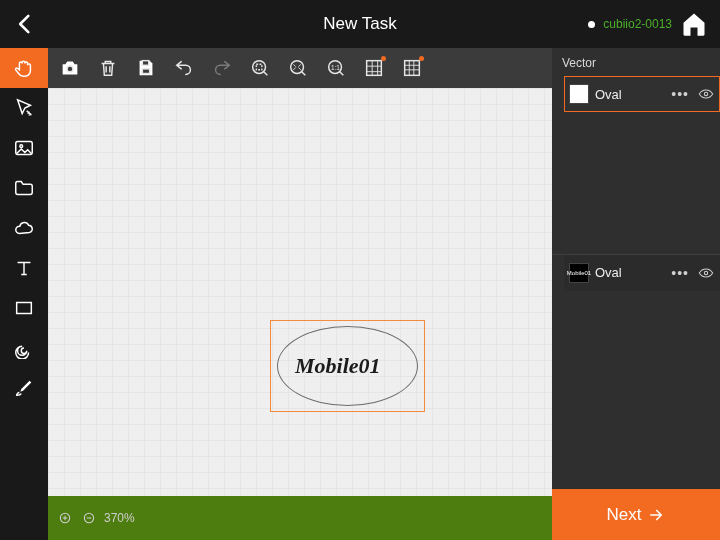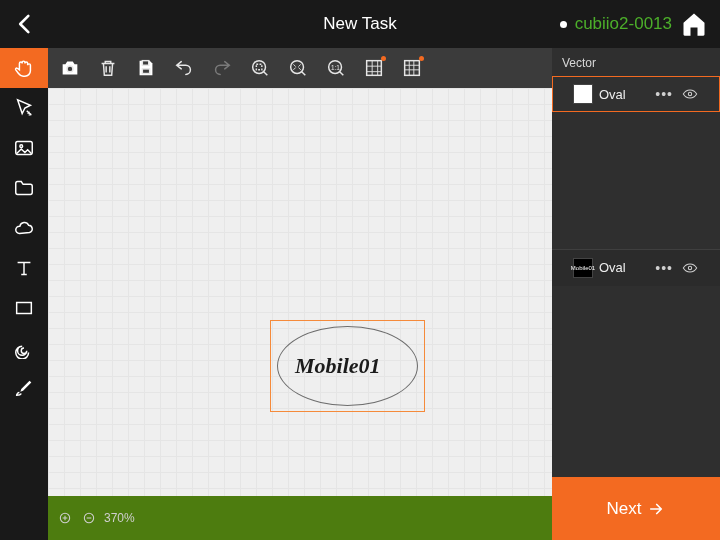--- a/index.html
+++ b/index.html
@@ -5,21 +5,21 @@
   * { box-sizing: border-box; margin: 0; padding: 0; }
   html, body { width: 720px; height: 540px; overflow: hidden; font-family: -apple-system, BlinkMacSystemFont, "Segoe UI", Arial, sans-serif; background: #000; }
   .app { width: 720px; height: 540px; display: flex; flex-direction: column; background: #191919; color: #fff; }
 
   
   .topbar { height: 48px; background: #191919; display: flex; align-items: center; padding: 0 12px; position: relative; }
   .topbar .title { position: absolute; left: 0; right: 0; text-align: center; font-size: 17px; font-weight: 400; color: #fff; pointer-events: none; }
   .topbar .back { width: 28px; height: 28px; display: flex; align-items: center; justify-content: center; cursor: pointer; color:#fff; }
   .topbar .right { margin-left: auto; display: flex; align-items: center; gap: 8px; }
   .status-dot { width: 7px; height: 7px; border-radius: 50%; background: #fff; }
-  .device-id { color: #4caf2a; font-size: 17px; }
+  .device-id { color: #4caf2a; font-size: 12px; }
   .home-btn { width: 28px; height: 28px; display:flex; align-items:center; justify-content:center; cursor:pointer; color:#fff; }
 
   
   .mainrow { flex: 1; display: flex; min-height: 0; }
 
   
   .sidebar { width: 48px; background: #191919; display: flex; flex-direction: column; align-items: center; padding-top: 0; }
   .side-tool { width: 48px; height: 40px; display:flex; align-items:center; justify-content:center; color:#fff; cursor:pointer; }
   .side-tool.active { background: #f36a21; }
   .side-tool svg { width:22px; height:22px; stroke:#fff; stroke-width:1.6; fill:none; }
@@ -46,30 +46,30 @@
   .canvas-text { position:absolute; font-style:italic; font-weight:600; font-family: Georgia, "Times New Roman", serif; color:#1b1b1b; }
 
   .zoombar { height:44px; background:#4d7c0f; display:flex; align-items:center; padding:0 8px; gap:6px; color:#cfcfcf; font-size:12px; }
   .zoom-btn { width:18px; height:18px; display:flex; align-items:center; justify-content:center; cursor:pointer; }
   .zoom-btn svg { width:14px; height:14px; stroke:#cfcfcf; stroke-width:1.8; fill:none; }
 
   
   .rightpanel { width:168px; background:#2f2f2f; display:flex; flex-direction:column; }
   .section-title { font-size:12px; color:#d8d8d8; padding:8px 10px 6px; }
   .layer-list { display:flex; flex-direction:column; }
-  .layer { height:36px; display:flex; align-items:center; padding:0 20px; gap:6px; background:#2b2b2b; color:#eee; font-size:13px; border:1px solid transparent; }
+  .layer { height:36px; display:flex; align-items:center; padding:0 4px; gap:6px; background:#2b2b2b; color:#eee; font-size:13px; border:1px solid transparent;margin-left:12px; }
   .layer.selected { border:1px solid #f36a21; background:#303030; }
   .layer-thumb { width:20px; height:20px; background:#fff; display:flex; align-items:center; justify-content:center; font-size:6px; color:#000; flex-shrink:0; border:1px solid #444; }
   .layer-label { flex:1; overflow:hidden; white-space:nowrap; text-overflow:ellipsis; }
   .layer-more { color:#cfcfcf; cursor:pointer; padding:0 2px; font-size:14px; letter-spacing:1px; }
   .layer-eye { width:18px; height:18px; display:flex; align-items:center; justify-content:center; cursor:pointer; }
   .layer-eye svg { width:16px; height:16px; stroke:#cfcfcf; stroke-width:1.6; fill:none; }
   .spacer { flex:1; }
   .gray-section { border-top:1px solid #3f3f3f; }
-  .next-btn { height:63px; background:#f36a21; color:#fff; font-size:17px; display:flex; align-items:center; justify-content:center; gap:6px; cursor:pointer; }
+  .next-btn { height:51px; background:#f36a21; color:#fff; font-size:17px; display:flex; align-items:center; justify-content:center; gap:6px; cursor:pointer; }
   .next-btn svg { width:18px; height:18px; stroke:#fff; stroke-width:2.2; fill:none; }
 </style>
 </head>
 <body>
 
 <div class="app">
 
   <div class="topbar">
     <div class="back">
       <svg viewBox="0 0 24 24">

